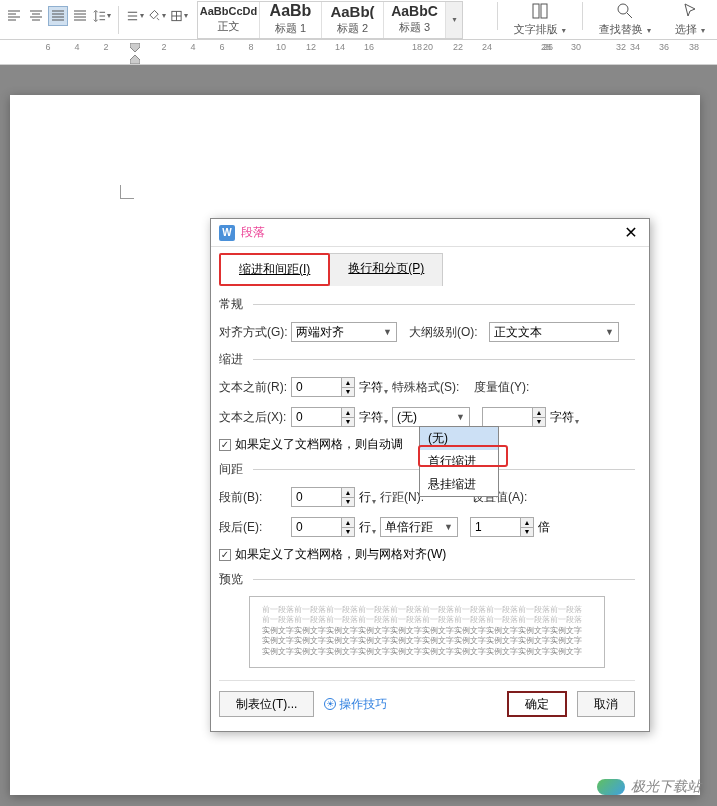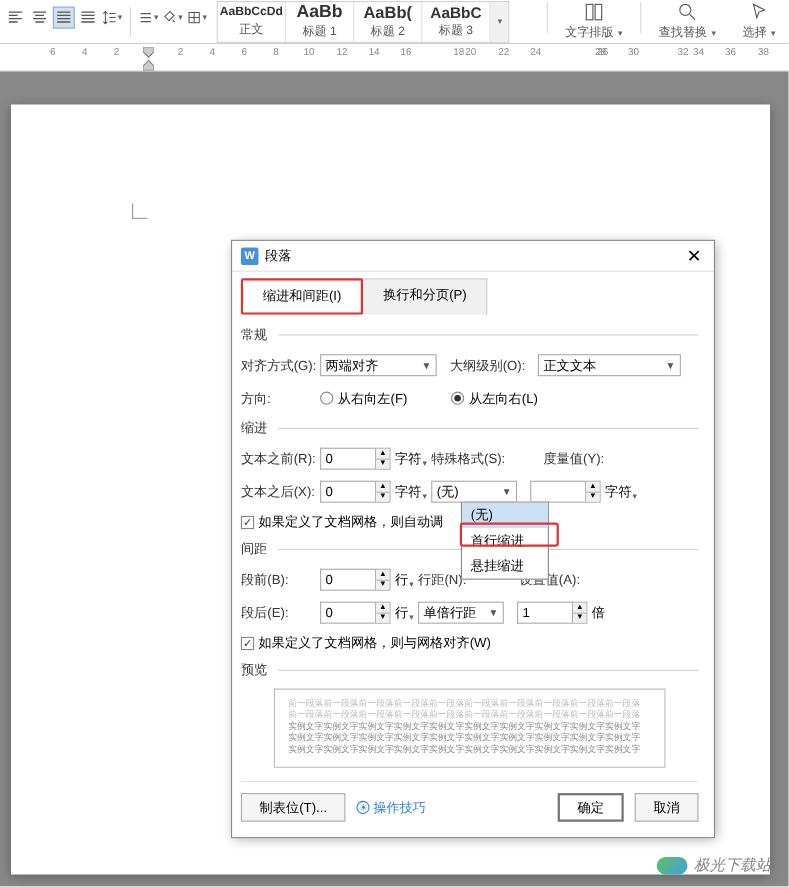--- a/index.html
+++ b/index.html
@@ -34,25 +34,25 @@
     
     
     .doc-area { background: #888; height: 741px; padding-top: 30px; padding-left: 10px; position: relative; }
     .page { background: #fff; width: 690px; height: 700px; box-shadow: 0 2px 10px rgba(0,0,0,.3); position: relative; }
     .para-mark { position: absolute; top: 90px; left: 110px; width: 14px; height: 14px; border-left: 1px solid #999; border-bottom: 1px solid #999; }
     
     
     .dialog { position: absolute; top: 153px; left: 210px; width: 440px; background: #fff; border: 1px solid #888; box-shadow: 2px 2px 10px rgba(0,0,0,.3); }
     .dialog-titlebar { height: 28px; display: flex; align-items: center; padding: 0 8px; border-bottom: 1px solid #e0e0e0; }
     .dialog-icon { width: 16px; height: 16px; background: #4a90d9; border-radius: 2px; display: flex; align-items: center; justify-content: center; color: #fff; font-size: 10px; font-weight: bold; }
-    .dialog-title { margin-left: 6px; font-size: 12px; color: #000000; }
+    .dialog-title { margin-left: 6px; font-size: 12px; color: #ec4899; }
     .dialog-close { margin-left: auto; width: 20px; height: 20px; display: flex; align-items: center; justify-content: center; cursor: pointer; font-size: 16px; }
     
     .tabs { display: flex; padding: 6px 8px 0 8px; }
-    .tab { padding: 6px 18px; border: 1px solid #ccc; border-bottom: none; background: #fff; font-size: 12px; cursor: pointer; margin-right: -1px; position: relative; }
+    .tab { padding: 6px 18px; border: 1px solid #ccc; border-bottom: none; background: #fff; font-size: 12px; cursor: pointer; margin-right: -1px; position: relative; text-decoration: underline; }
     .tab.active { z-index: 2; }
     .tab.inactive { background: #f0f0f0; }
     .tab-highlight { border: 2.5px solid #e03030 !important; border-radius: 2px; }
     
     .dialog-body { padding: 6px 14px 14px 8px; }
     .section-label { font-size: 12px; color: #333; margin: 4px 0 8px 0; position: relative; }
     .section-line { position: absolute; top: 8px; left: 34px; right: 0; height: 1px; background: #d0d0d0; }
     
     .form-row { display: flex; align-items: center; margin-bottom: 8px; min-height: 22px; }
     .form-label { width: 72px; font-size: 12px; color: #333; }
@@ -77,21 +77,21 @@
     .dropdown-popup { position: absolute; background: #fff; border: 1px solid #888; z-index: 10; overflow: visible; }
     .dropdown-item { padding: 3px 8px; font-size: 12px; cursor: pointer; }
     .dropdown-item.hl { background: #cce0f5; }
     .dropdown-highlight-box { position: absolute; border: 2.5px solid #e03030; border-radius: 3px; pointer-events: none; }
     
     .preview-box { border: 1px solid #bbb; height: 72px; margin: 4px 30px 12px 30px; padding: 8px 12px; font-size: 8px; color: #bbb; line-height: 1.3; overflow: hidden; }
     .preview-sample { color: #888; }
     
     .dialog-buttons { display: flex; gap: 10px; align-items: center; padding-top: 10px; border-top: 1px solid #e0e0e0; margin-top: 4px; }
     .btn { height: 26px; padding: 0 16px; border: 1px solid #aaa; background: #f5f5f5; font-size: 12px; cursor: pointer; display: flex; align-items: center; }
-    .btn.primary { border: 2px solid #737373; background: #fff; }
+    .btn.primary { border: 2px solid #7f1d1d; background: #fff; }
     .link { color: #3080e0; cursor: pointer; display: flex; align-items: center; gap: 3px; font-size: 12px; }
     .link-icon { width: 12px; height: 12px; border: 1.5px solid #3080e0; border-radius: 50%; display: flex; align-items: center; justify-content: center; font-size: 9px; }
     
     .watermark { position: absolute; bottom: 10px; right: 16px; display: flex; align-items: center; gap: 6px; font-size: 14px; color: #888; font-style: italic; }
     .watermark-icon { width: 28px; height: 16px; background: linear-gradient(135deg, #60c060, #40a0e0); border-radius: 8px; }
   </style>
 </head>
 <body>
 
 <div class="ribbon">
@@ -250,50 +250,37 @@
         <div class="select" style="width:106px">
             <span>两端对齐</span>
             <span class="arrow">▼</span>
           </div>
         <div class="form-label" style="margin-left:12px;width:80px">大纲级别(O):</div>
         <div class="select" style="width:130px">
             <span>正文文本</span>
             <span class="arrow">▼</span>
           </div>
       </div>
-      <div class="form-row">
-        <div class="form-label">方向:</div>
-        <div class="radio-group">
-          <div class="radio-item">
-              <div class="radio"></div>
-              <span>从右向左(F)</span>
-            </div>
-          <div class="radio-item">
-              <div class="radio checked"></div>
-              <span>从左向右(L)</span>
-            </div>
-        </div>
-      </div>
 
       <div class="section-label"><span>缩进</span><div class="section-line"></div></div>
       <div class="form-row">
         <div class="form-label">文本之前(R):</div>
         <div class="spinner">
             <input value="0" style="">
             <div class="spinner-btns">
               <div class="spinner-btn">▲</div>
               <div class="spinner-btn">▼</div>
             </div>
           </div>
         <div class="unit">
             <span>字符</span>
             <span class="dropdown-arrow">▾</span>
           </div>
         <div class="form-label" style="width:78px">特殊格式(S):</div>
-        <div class="form-label" style="width:70px;margin-left:24px">度量值(Y):</div>
+        <div class="form-label" style="width:70px;margin-left:4px">度量值(Y):</div>
       </div>
       <div class="form-row" style="position:relative">
         <div class="form-label">文本之后(X):</div>
         <div class="spinner">
             <input value="0" style="">
             <div class="spinner-btns">
               <div class="spinner-btn">▲</div>
               <div class="spinner-btn">▼</div>
             </div>
           </div>

